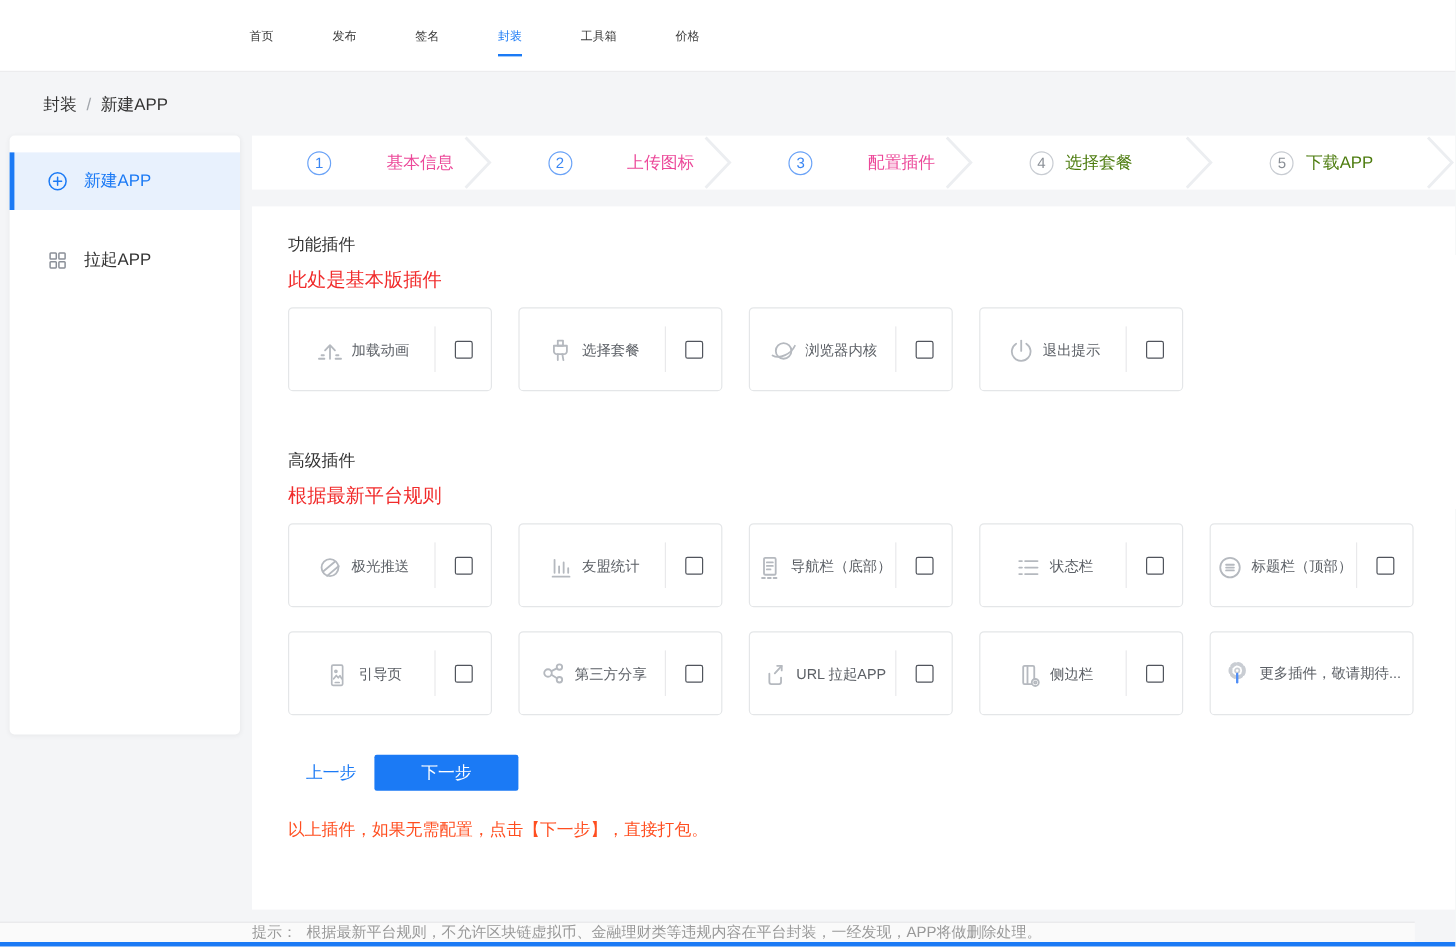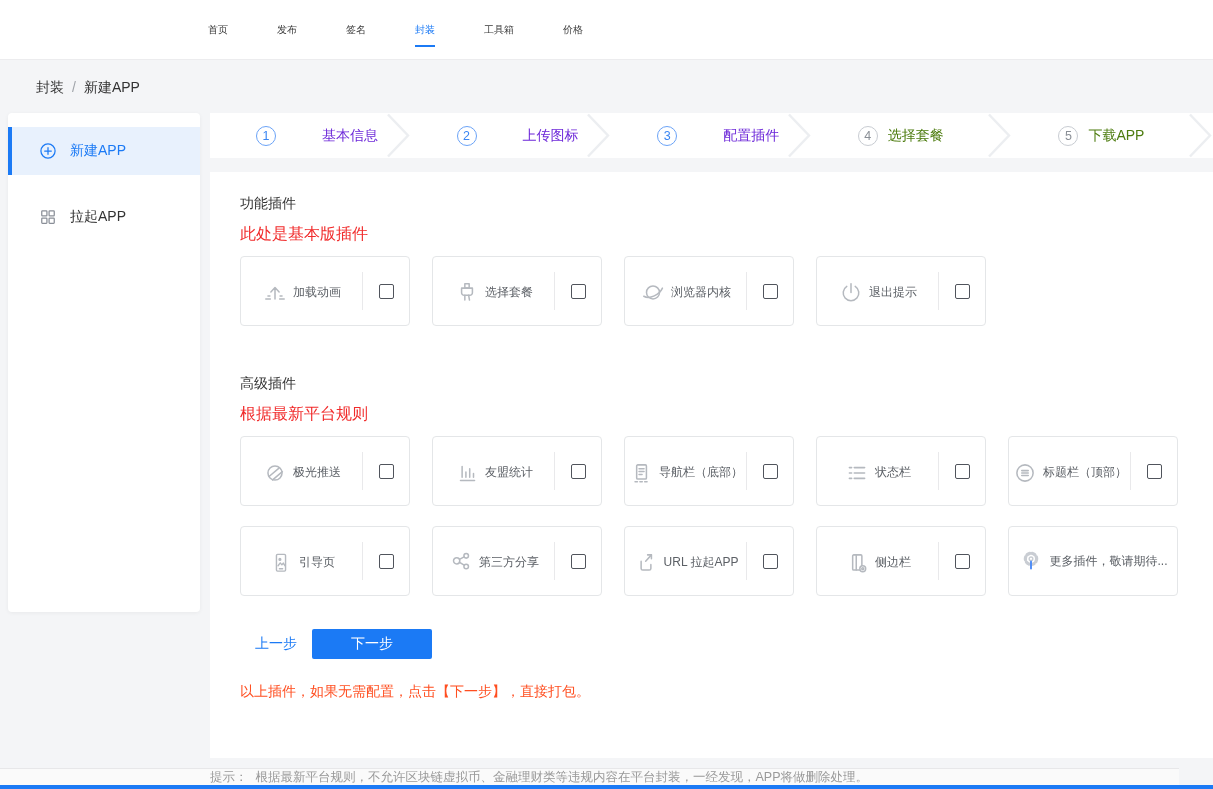--- a/index.html
+++ b/index.html
@@ -24,21 +24,21 @@
   .side-item.active { background:#e8f1fd; border-left-color:#1b7af5; color:#1b7af5; }
   .side-item .sicon { color:#8a8f98; }
   .side-item.active .sicon { color:#1b7af5; }
 
   
   .wizard { position:absolute; top:113px; left:210px; width:1003px; height:45px; background:#fff; display:flex; overflow:hidden; }
   .step { flex:1; position:relative; display:flex; align-items:center; padding-left:46px; }
   .step .num { width:20px; height:20px; border:1px solid #c8ccd2; border-radius:50%; color:#8a8f96; font-size:12.5px; display:flex; align-items:center; justify-content:center; flex:none; }
   .step .slabel { margin-left:10px; font-size:14px; color:#4d7c0f; }
   .step.done .num { border-color:#6ba3f7; color:#3a86f3; }
-  .step.done .slabel { color:#6d28d9;margin-left:46px; }
+  .step.done .slabel { color:#ec4899;margin-left:46px; }
   .step .chev { position:absolute; right:0; top:0; }
 
   
   .panel { position:absolute; top:172px; left:210px; width:1003px; height:586px; background:#fff; padding:22px 30px 0 30px; }
   .sec-title { font-size:14px; color:#333; line-height:19px; }
   .sec-note { margin-top:10px; font-size:16px; color:#f12b2b; line-height:21px; }
   .cards { margin-top:12px; display:flex; gap:22px; }
   .cards.second { margin-top:20px; }
   .sec2 { margin-top:48px; }
 

